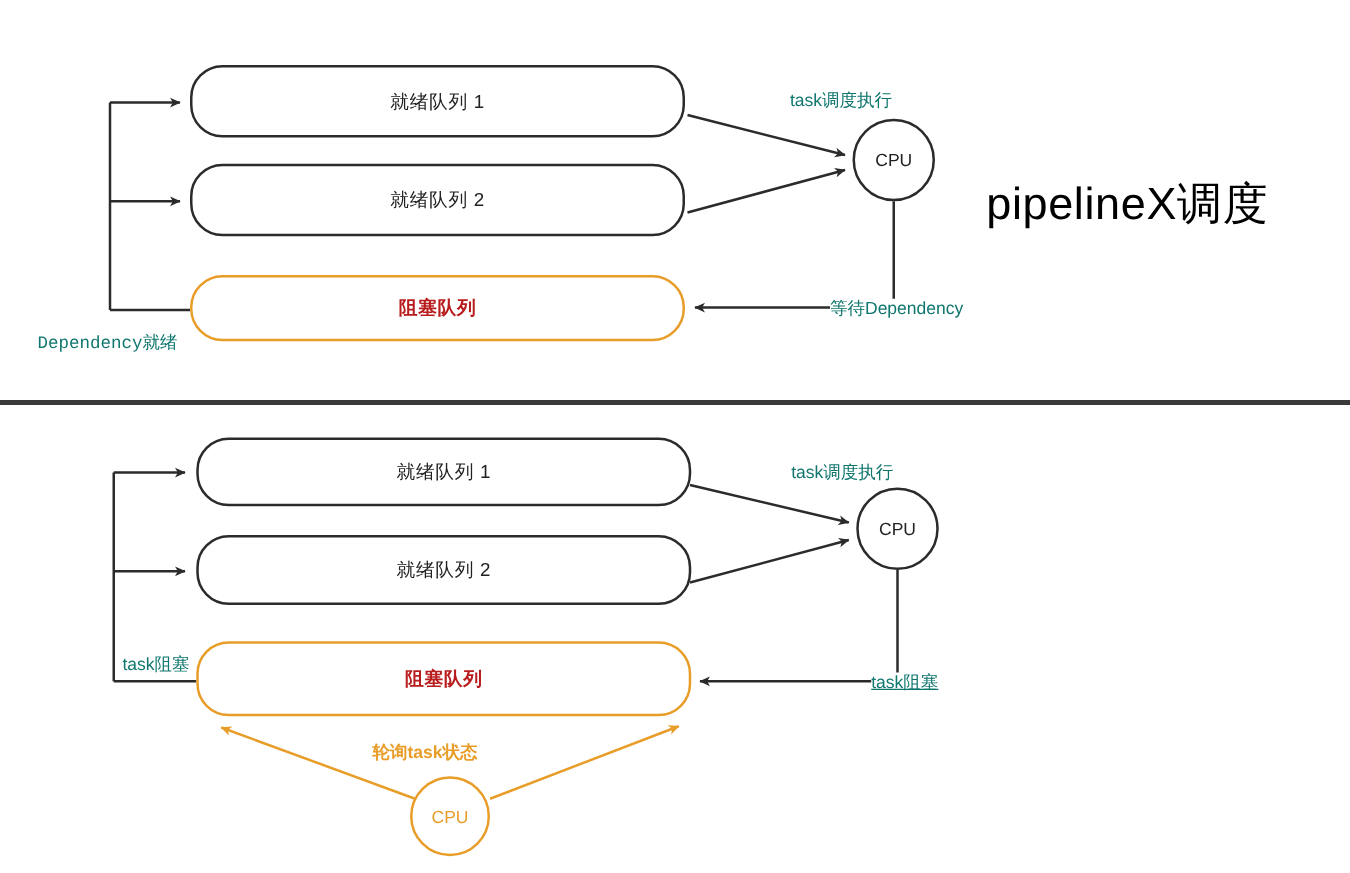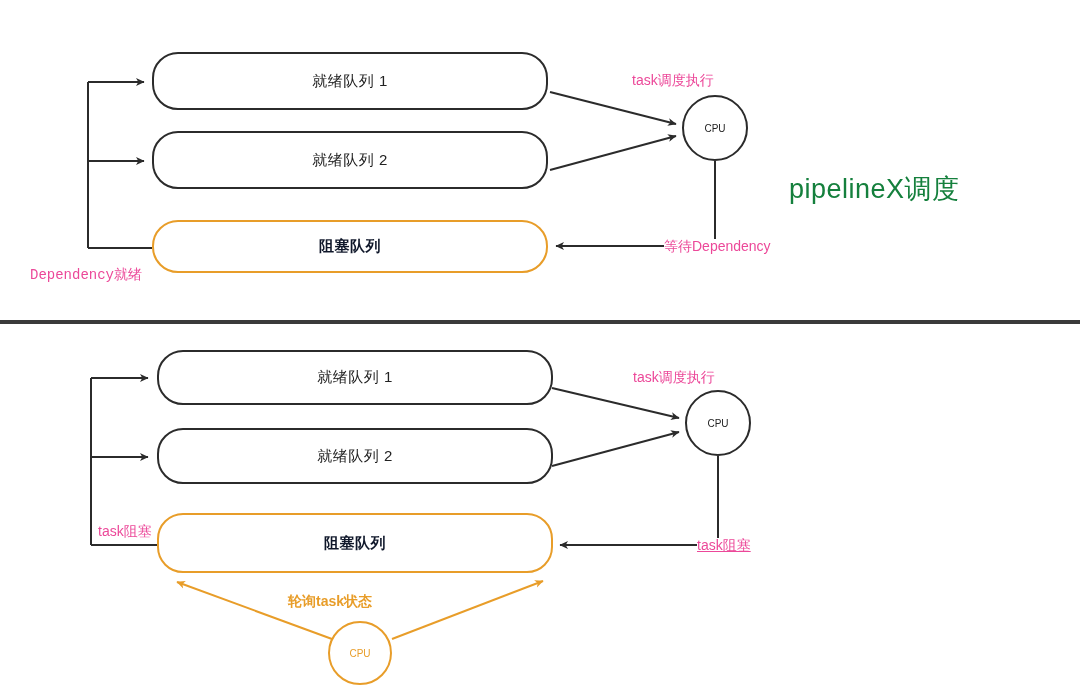--- a/index.html
+++ b/index.html
@@ -34,60 +34,59 @@
     background: #ffffff;
     display: flex;
     align-items: center;
     justify-content: center;
     color: #222222;
     font-size: 15px;
     letter-spacing: 0.5px;
   }
   .qbox.blocked {
     border-color: #E89D29;
-    color: #0f172a;
+    color: #b91c1c;
     font-weight: bold;
   }
   
   .cpu {
     position: absolute;
     box-sizing: border-box;
     border: 2px solid #2b2b2b;
     border-radius: 50%;
     background: #ffffff;
     display: flex;
     align-items: center;
     justify-content: center;
     color: #222222;
-    font-size: 10px;
+    font-size: 14px;
   }
   .cpu.orange {
     border-color: #E89D29;
     color: #E89D29;
   }
   
   .lbl {
     position: absolute;
-    color: #ec4899;
+    color: #0f766e;
     font-size: 14px;
     white-space: nowrap;
     background: #ffffff;
     line-height: 1.1;
   }
   .lbl.orange {
     color: #E89D29;
     font-weight: bold;
   }
   .title {
     position: absolute;
-    color: #15803d;
-    font-size: 27px;
+    color: #000000;
+    font-size: 36px;
     white-space: nowrap;
     letter-spacing: 0.5px;
-    margin-top: 32px;
   }
 </style>
 </head>
 <body>
 
 <div id="canvas">
 
   <svg class="layer" viewBox="0 0 1080 698" xmlns="http://www.w3.org/2000/svg">
     <defs>
       <marker id="arrB" markerWidth="9" markerHeight="9" refX="8" refY="4.5" orient="auto" markerUnits="userSpaceOnUse">
@@ -189,16 +188,16 @@
   <div class="cpu orange" style="left:328px; top:621px; width:64px; height:64px;">
     <span>CPU</span>
   </div>
 
   <div class="lbl" style="left:633px; top:370px;">task调度执行</div>
 
   <div class="lbl" style="left:697px; top:538px;text-decoration:underline;">task阻塞</div>
 
   <div class="lbl" style="left:98px; top:524px;">task阻塞</div>
 
-  <div class="lbl orange" style="left:288px; top:594px; background:transparent;">轮询task状态</div>
+  <div class="lbl orange" style="left:298px; top:594px; background:transparent;">轮询task状态</div>
 
 
 </div>
 
 </body></html>

